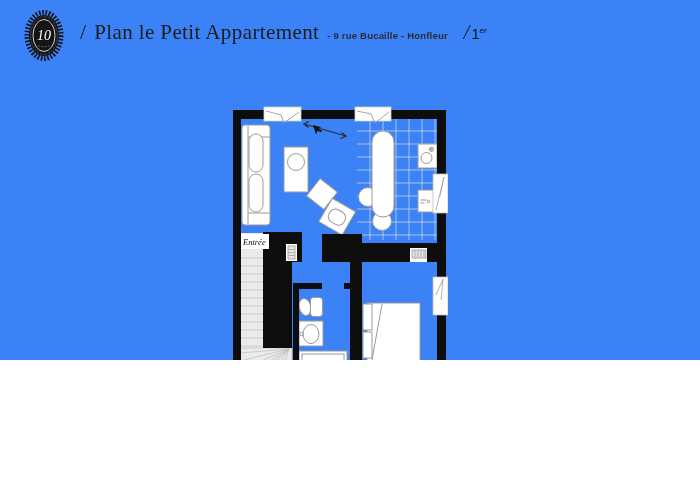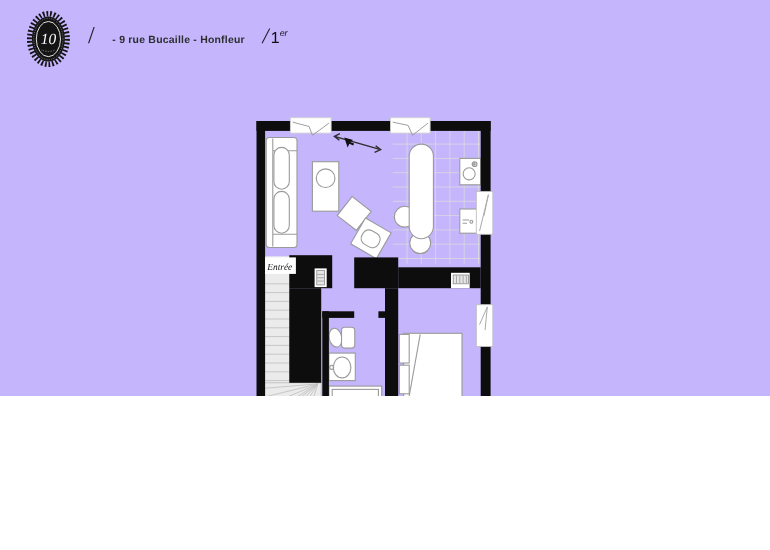--- a/index.html
+++ b/index.html
@@ -1,16 +1,16 @@
 <!DOCTYPE html>
 <html><head>
 <meta charset="utf-8">
 <style>
   html,body{margin:0;padding:0;background:#fff;}
-  .canvas{position:relative;width:700px;height:360px;background:#c4b5fd;overflow:hidden;
+  .canvas{position:relative;width:700px;height:360px;background:#3b82f6;overflow:hidden;
           font-family:"Liberation Sans",sans-serif;}
   
   .logo{position:absolute;left:24px;top:9px;width:40px;height:55px;}
   .titlebar{position:absolute;left:80px;top:0;height:64px;display:flex;align-items:center;white-space:nowrap;}
   .title-inner{display:flex;align-items:baseline;}
   .t-slash{font-family:"Liberation Serif",serif;font-size:22px;color:#1c1c1c;margin-right:8px;}
   .t-main{font-family:"Liberation Serif",serif;font-size:21px;color:#1c1c1c;letter-spacing:.4px;}
   .t-sub{font-size:9.5px;font-weight:bold;color:#2d2d2d;margin-left:8px;letter-spacing:.2px;}
   .t-floor{margin-left:16px;display:flex;align-items:baseline;}
   .t-floor-slash{font-family:"Liberation Serif",serif;font-style:italic;font-size:20px;color:#1b1b1b;margin-right:2px;}
@@ -49,20 +49,21 @@
     <ellipse class="logo-core" cx="20" cy="26" rx="15" ry="20.5"></ellipse>
     <ellipse class="logo-inner" cx="20" cy="26" rx="13.3" ry="18.8" stroke-width=".5" stroke-dasharray=".6 1.1" opacity=".9"></ellipse>
     <ellipse class="logo-inner" cx="20" cy="26" rx="11" ry="16" stroke-width=".8"></ellipse>
     <text class="logo-text" x="20" y="30.5" text-anchor="middle">10</text>
     <path class="logo-inner" d="M14 36 Q20 38.5 26 36" stroke-width=".6" stroke-dasharray=".5 1"></path>
   </svg>
 
   <div class="titlebar">
     <div class="title-inner">
       <span class="t-slash">/</span>
+      <span class="t-main">Plan le Petit Appartement</span>
       <span class="t-sub">- 9 rue Bucaille - Honfleur</span>
       <span class="t-floor">
         <span class="t-floor-slash">/</span>
         <span class="t-floor-num">1</span>
         <span class="t-floor-sup">er</span>
       </span>
     </div>
   </div>
 
   <svg class="plan" viewBox="233 106 215 288">

